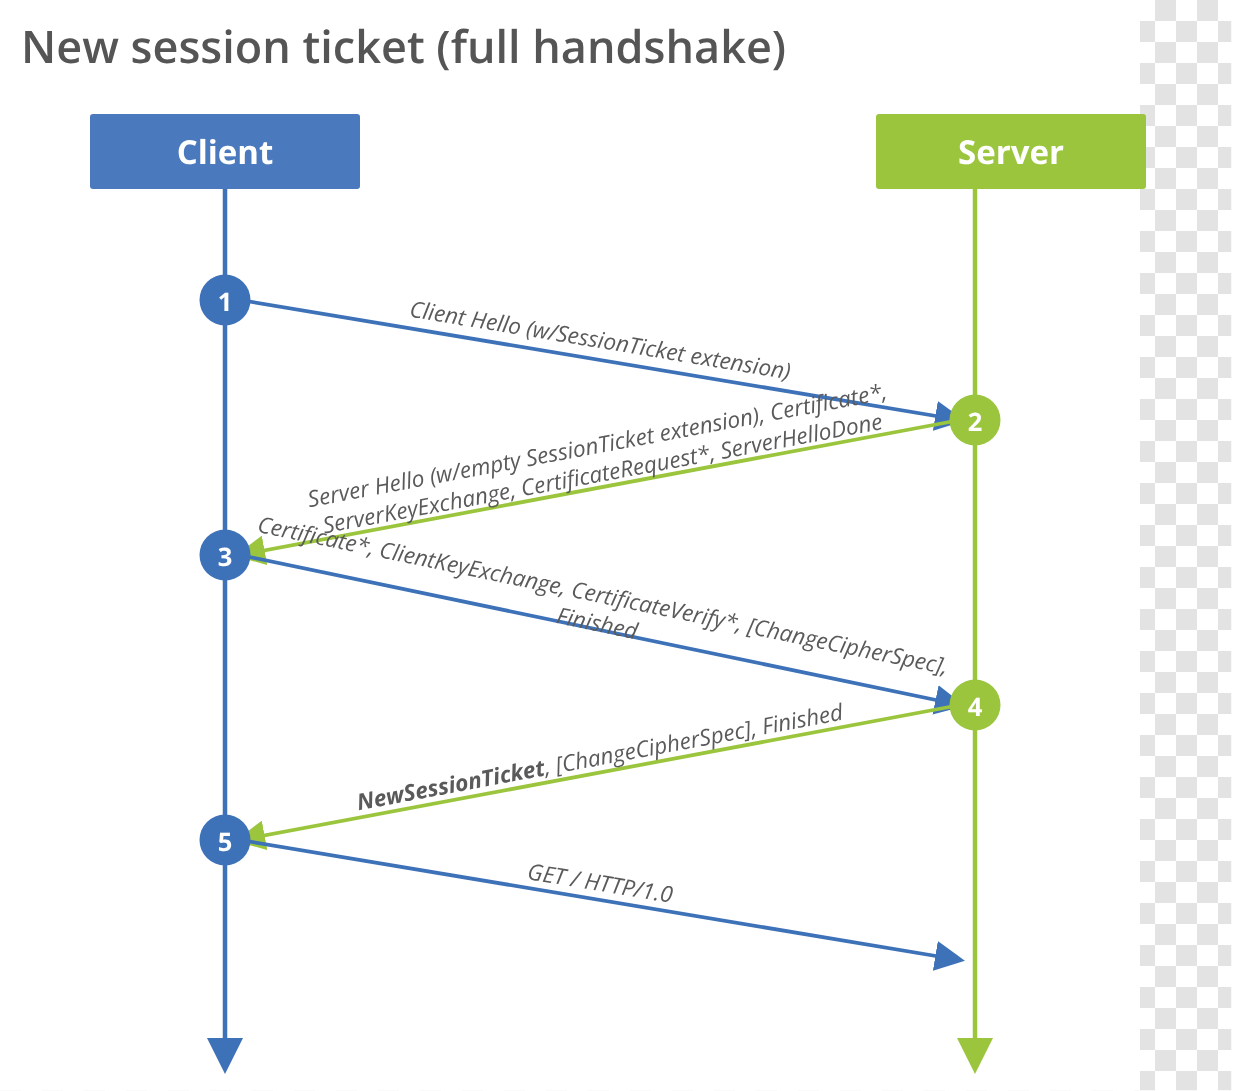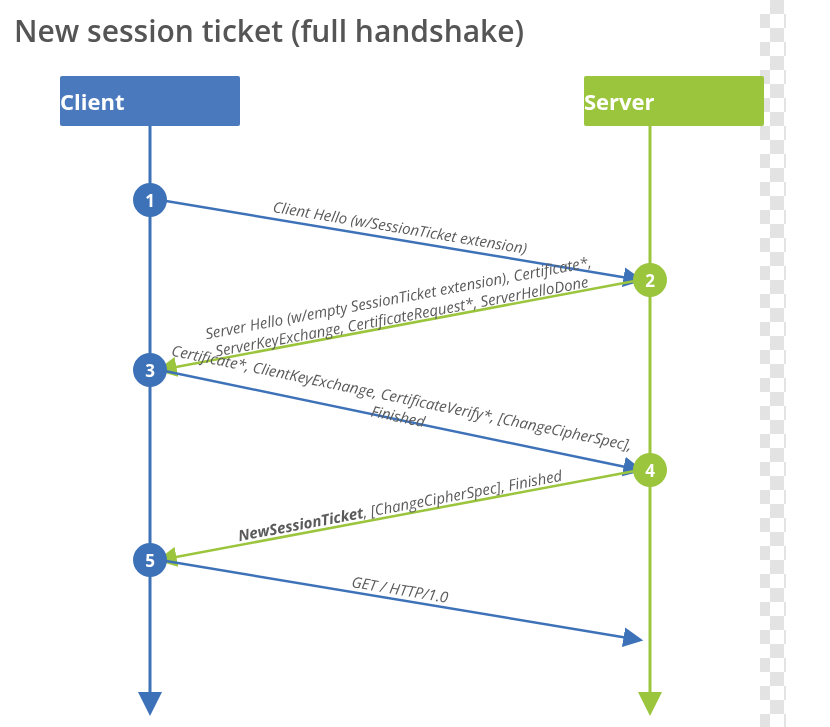--- a/index.html
+++ b/index.html
@@ -6,20 +6,21 @@
     margin: 0;
     padding: 0;
     font-family: "Segoe UI", "Open Sans", "Helvetica Neue", Arial, sans-serif;
     color: #444;
   }
   .page {
     position: relative;
     width: 786px;
     height: 727px;
     overflow: hidden;
+    padding-left: 35px;
   }
   .checker {
     position: absolute;
     inset: 0;
     background-image:
       linear-gradient(45deg, #e3e3e3 25%, transparent 25%),
       linear-gradient(-45deg, #e3e3e3 25%, transparent 25%),
       linear-gradient(45deg, transparent 75%, #e3e3e3 75%),
       linear-gradient(-45deg, transparent 75%, #e3e3e3 75%);
     background-size: 28px 28px;
@@ -41,20 +42,21 @@
     font-weight: 600;
     color: #555;
   }
   .lane-header {
     position: absolute;
     color: #fff;
     font-size: 22px;
     font-weight: 700;
     display: flex;
     align-items: center;
+    justify-content: center;
     border-radius: 2px;
   }
   .lane-client {
     left: 60px; top: 76px;
     width: 180px; height: 50px;
     background: #4a79bd;
   }
   .lane-server {
     left: 584px; top: 76px;
     width: 180px; height: 50px;

